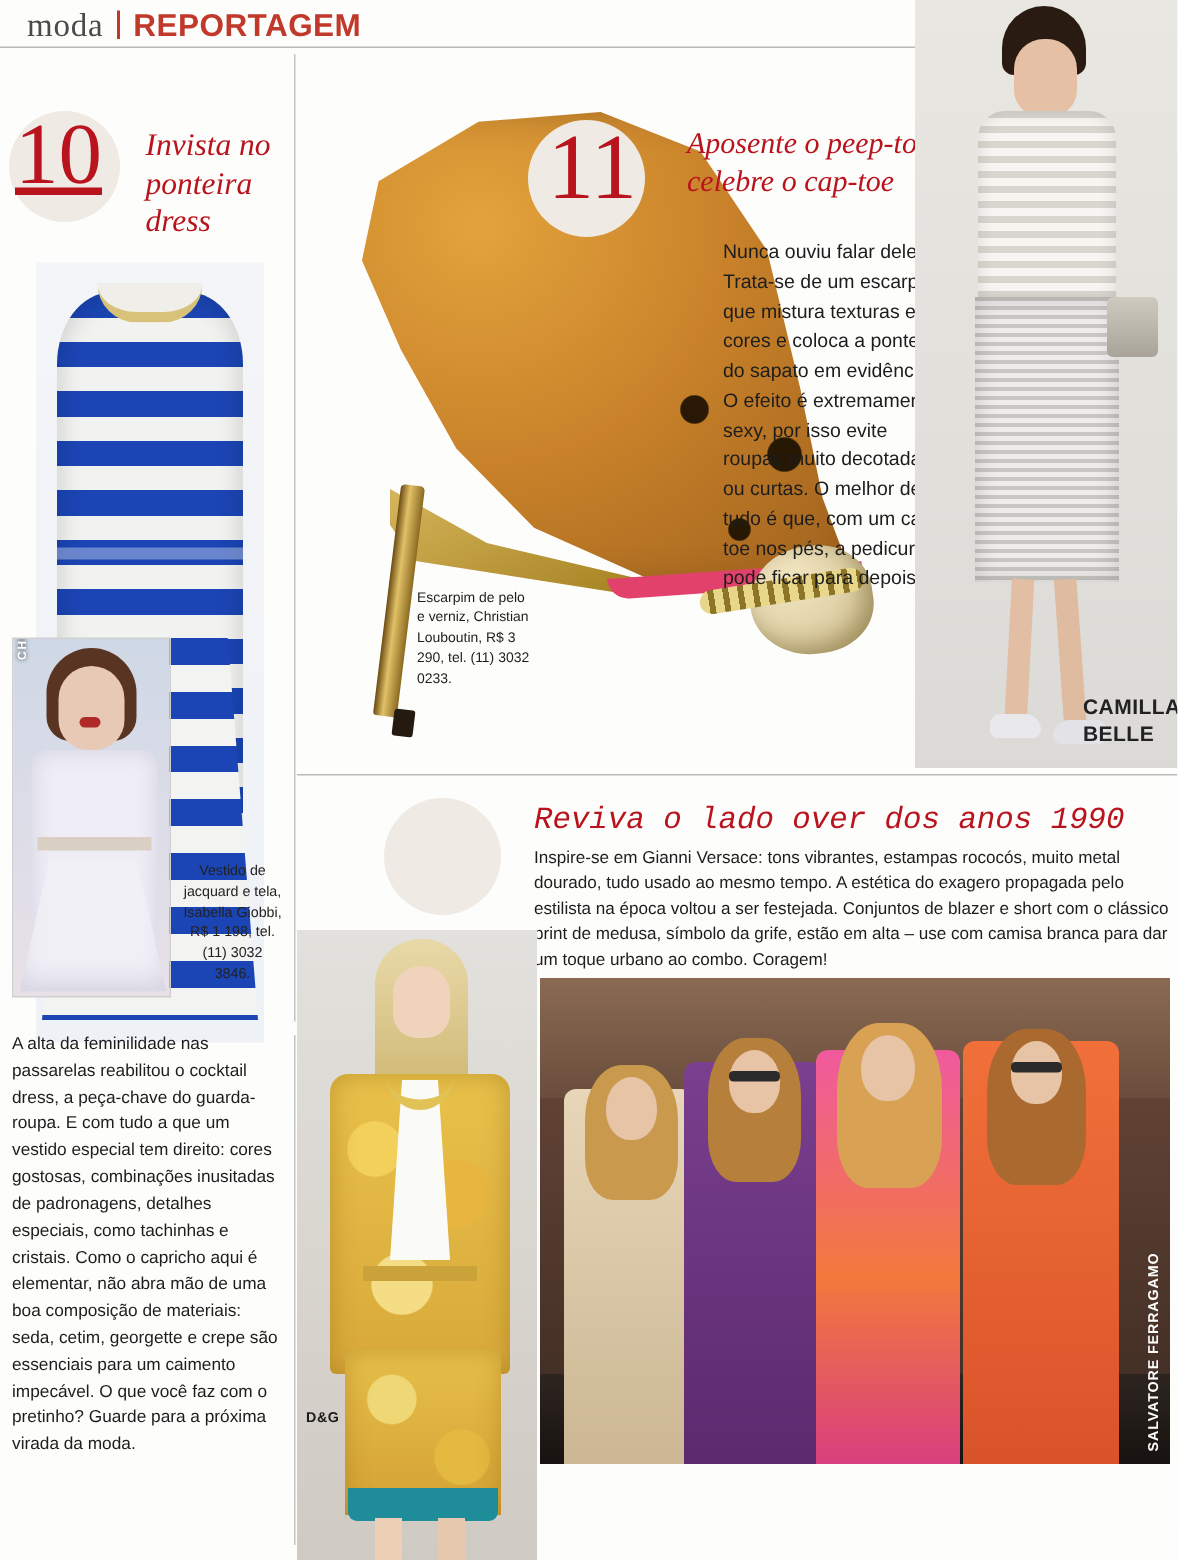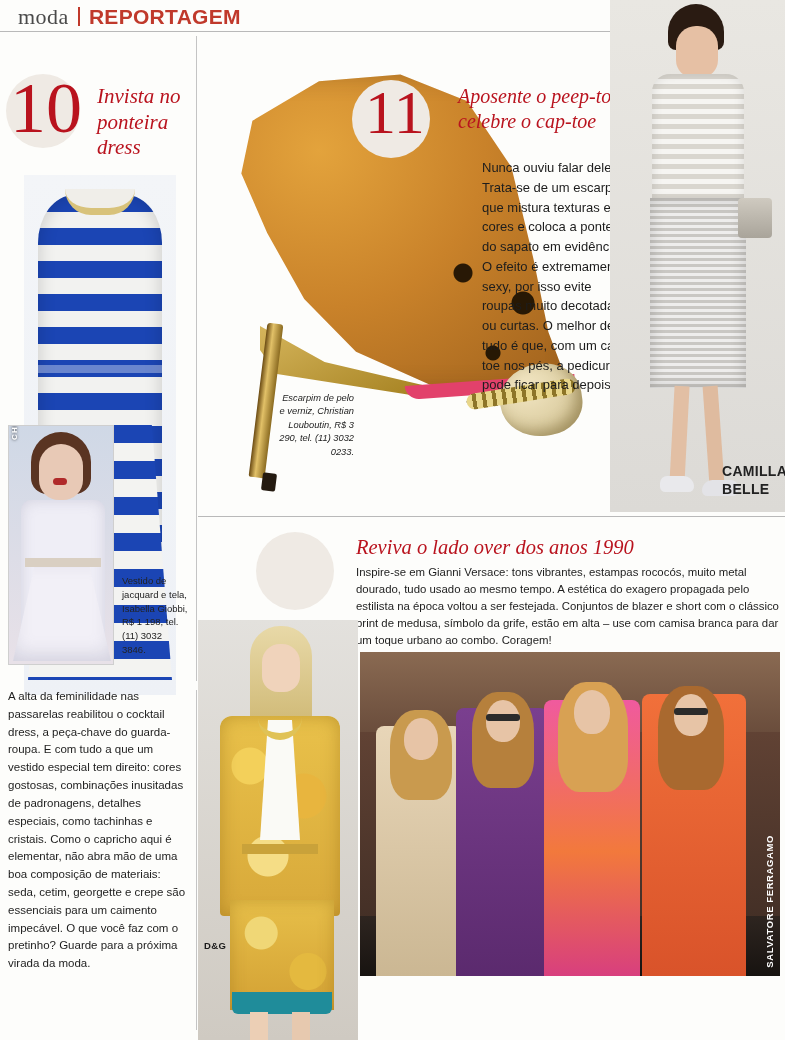--- a/index.html
+++ b/index.html
@@ -64,21 +64,22 @@
     position: absolute;
     border-radius: 50%;
     background: #efeae4;
   }
 
   
   .n10-circle { left: 6px; top: 74px; width: 74px; height: 74px; }
   .n10 {
     position: absolute;
     left: 10px; top: 78px;
-    font-size: 72px;
+    font-size: 58px;
+    text-decoration: underline;
   }
   .h10 {
     position: absolute;
     left: 97px; top: 84px;
     width: 96px;
     font-family: "Liberation Serif", serif;
     font-style: italic;
     font-size: 21px;
     line-height: 1.22;
     color: #b9131e;
@@ -197,21 +198,21 @@
     text-shadow: 0 0 3px rgba(0,0,0,0.8);
   }
 
   .cap-vestido {
     position: absolute;
     left: 122px; top: 574px;
     width: 66px;
     font-size: 9.5px;
     line-height: 1.45;
     color: #222;
-    text-align: left;
+    text-align: center;
   }
 
   .body10 {
     position: absolute;
     left: 8px; top: 688px;
     width: 178px;
     font-size: 11.5px;
     line-height: 1.55;
     color: #1d1d1d;
   }
@@ -358,22 +359,21 @@
       repeating-linear-gradient(to right, #e8d68a 0 6px, #8d7528 6px 10px);
     border-radius: 8px;
   }
   .cap-shoe {
     position: absolute;
     left: 278px; top: 392px;
     width: 76px;
     font-size: 9.3px;
     line-height: 1.45;
     color: #1d1d1d;
-    text-align: right;
-    font-style: italic;
+    text-align: left;
   }
 
   
   .camilla {
     position: absolute;
     left: 610px; top: 0px;
     width: 175px; height: 512px;
     background: linear-gradient(#e9e7e2, #dcdad6);
     overflow: hidden;
   }
@@ -465,21 +465,21 @@
   .n12-circle { left: 256px; top: 532px; width: 78px; height: 78px; }
   .n12 {
     position: absolute;
     left: 268px; top: 536px;
     font-size: 62px;
   }
   .h12 {
     position: absolute;
     left: 356px; top: 536px;
     width: 420px;
-    font-family: Liberation Serif, serif;
+    font-family: Liberation Mono, monospace;
     font-style: italic;
     font-size: 20.5px;
     color: #b9131e;
   }
   .body12 {
     position: absolute;
     left: 356px; top: 564px;
     width: 424px;
     font-size: 11.4px;
     line-height: 1.5;

